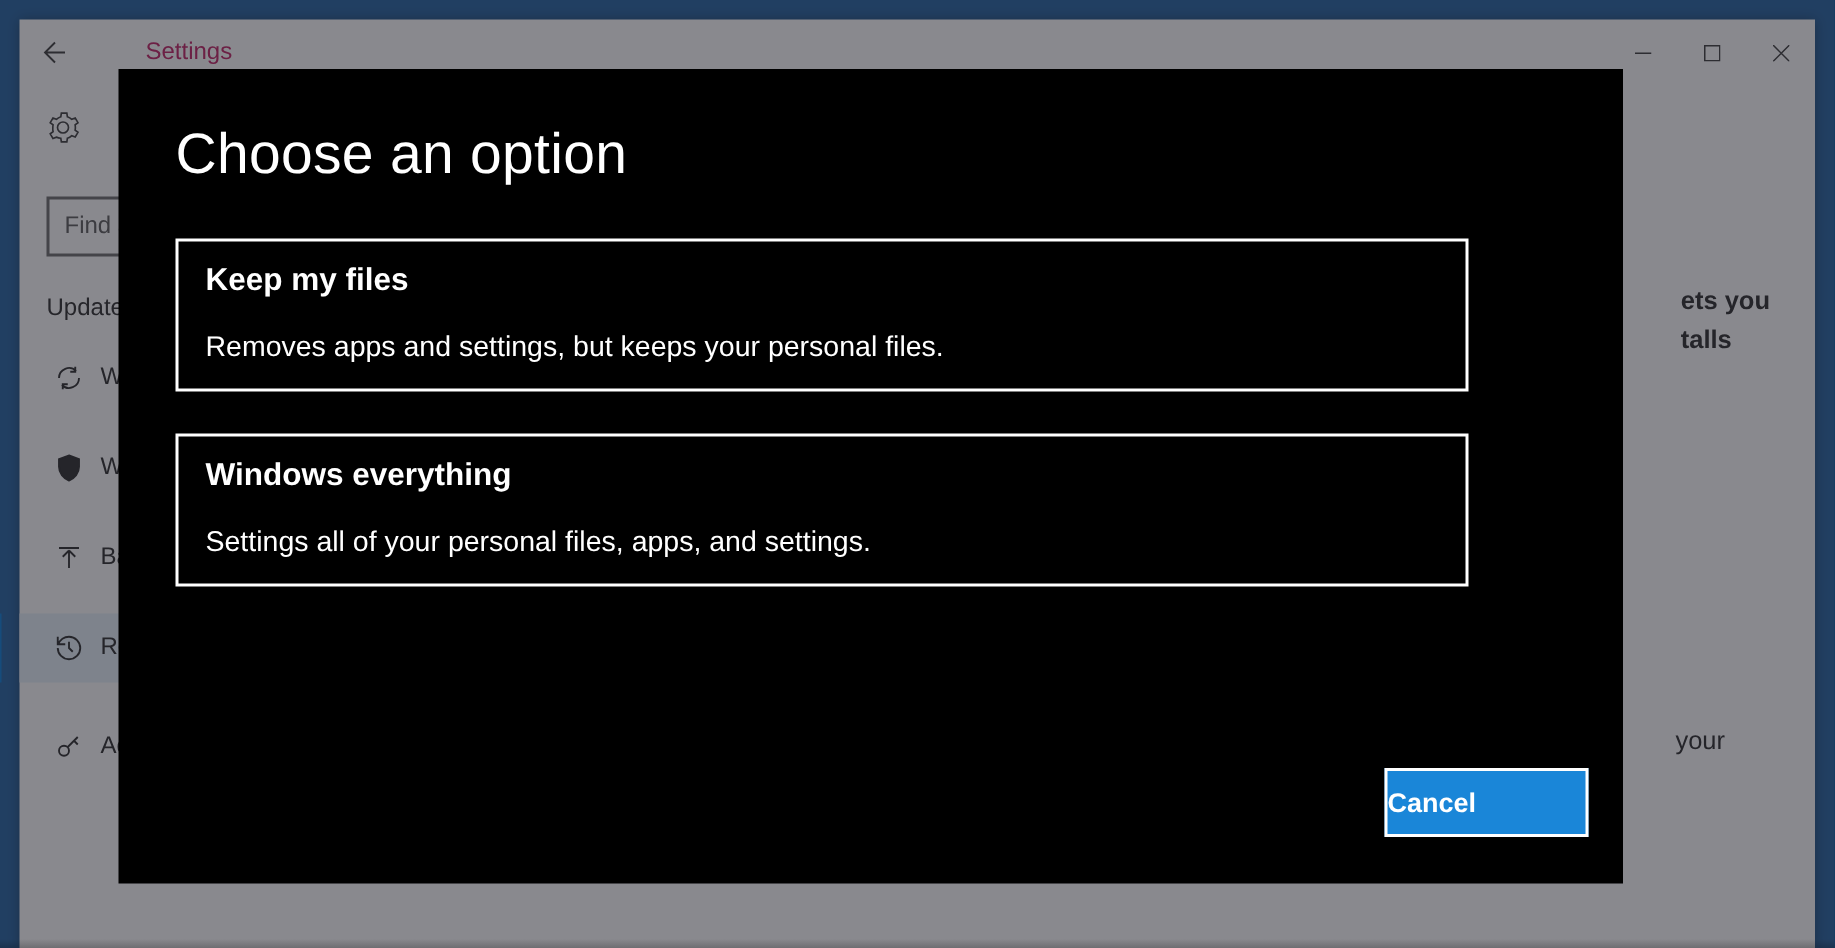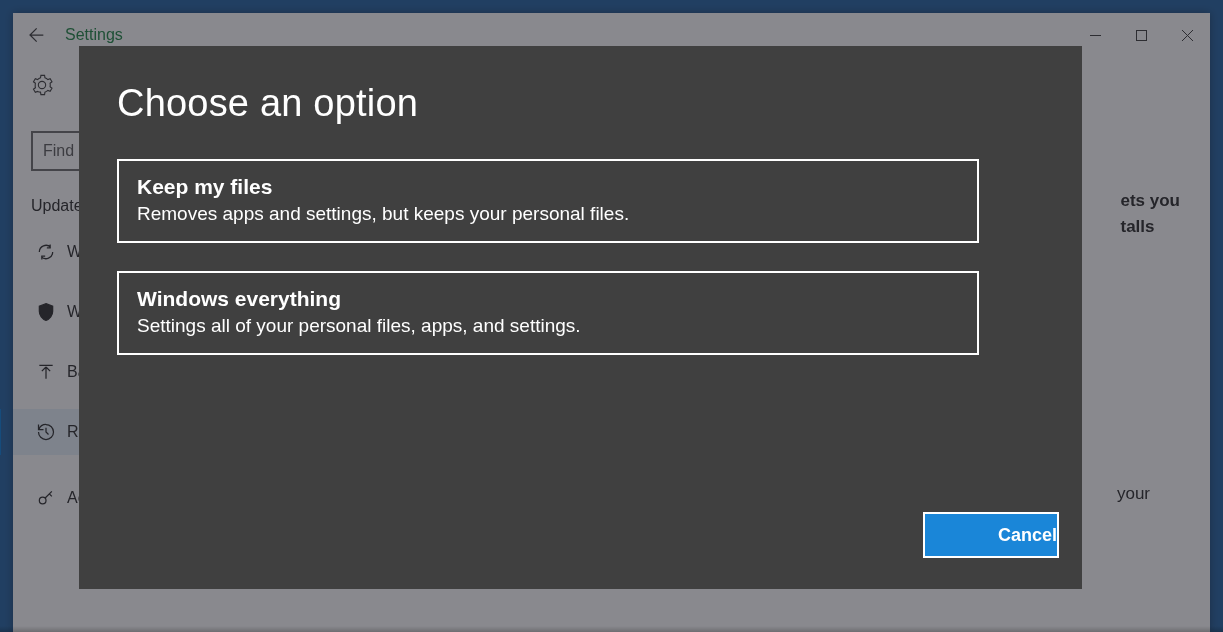--- a/index.html
+++ b/index.html
@@ -1,20 +1,20 @@
 <!DOCTYPE html>
 <html><head>
 <meta charset="utf-8">
 <style>
   html,body{margin:0;padding:0;width:1223px;height:632px;overflow:hidden;font-family:"Segoe UI","Segoe UI Light",Arial,sans-serif;background:#1a5c9e;}
   .window{position:absolute;left:13px;top:13px;width:1197px;height:619px;background:#ffffff;box-shadow:0 0 8px rgba(0,0,0,.4);}
   .titlebar{height:44px;display:flex;align-items:center;}
   .back{width:44px;height:44px;display:flex;align-items:center;justify-content:center;}
   .back svg{width:20px;height:20px;stroke:#333;fill:none;stroke-width:1.5;}
-  .title{font-size:16px;color:#15803d;padding-left:8px;}
+  .title{font-size:16px;color:#be185d;padding-left:8px;margin-left:32px;}
   .winctrl{margin-left:auto;display:flex;}
   .winbtn{width:46px;height:30px;display:flex;align-items:center;justify-content:center;}
   .winbtn svg{width:11px;height:11px;stroke:#333;fill:none;stroke-width:1;}
 
   .content{display:flex;}
   .side{width:290px;padding-left:18px;}
   .side-head{display:flex;align-items:center;height:60px;}
   .gear svg{width:22px;height:22px;stroke:#333;fill:#333;}
   .searchbox{margin-top:14px;width:240px;height:36px;border:2px solid #666;display:flex;align-items:center;padding:0 10px;color:#555;font-size:16px;}
   .cat{margin-top:26px;font-size:16px;color:#222;}
@@ -25,28 +25,28 @@
   .navicon svg{width:20px;height:20px;stroke:#222;fill:none;stroke-width:1.5;}
   .navlabel{font-size:16px;color:#222;padding-left:6px;}
 
   .main{padding-left:10px;padding-top:60px;font-size:17px;color:#222;}
   .main .h{font-size:17px;line-height:1.5;}
 
   
   .scrim{position:absolute;inset:0;background:rgba(40,40,50,.55);}
 
   
-  .dialog{position:absolute;left:79px;top:46px;width:1003px;height:543px;background:#404040;color:#ffffff;}
+  .dialog{position:absolute;left:79px;top:46px;width:1003px;height:543px;background:#000000;color:#ffffff;}
   .dlg-title{font-size:38px;font-weight:300;padding:36px 0 0 38px;letter-spacing:.2px;}
   .options{padding:34px 0 0 38px;}
   .opt{width:822px;border:2px solid #ffffff;padding:14px 18px 16px 18px;margin-bottom:28px;cursor:pointer;}
   .opt-title{font-size:21px;font-weight:600;}
-  .opt-desc{font-size:19px;font-weight:300;margin-top:4px;}
+  .opt-desc{font-size:19px;font-weight:300;margin-top:22px;}
   .dlg-footer{position:absolute;right:23px;bottom:31px;}
-  .cancel{width:132px;height:42px;border:2px solid #ffffff;background:#1a86d8;color:#ffffff;font-size:18px;font-weight:600;display:flex;align-items:center;justify-content:flex-end;cursor:pointer;}
+  .cancel{width:132px;height:42px;border:2px solid #ffffff;background:#1a86d8;color:#ffffff;font-size:18px;font-weight:600;display:flex;align-items:center;justify-content:flex-start;cursor:pointer;}
 
   .decorshadow{position:absolute;left:0;right:0;bottom:0;height:6px;background:linear-gradient(#0000,rgba(0,0,0,.2));}
 </style>
 </head>
 <body>
 
 <div class="window">
   <div class="titlebar">
     <div class="back">
       <svg viewBox="0 0 24 24">

